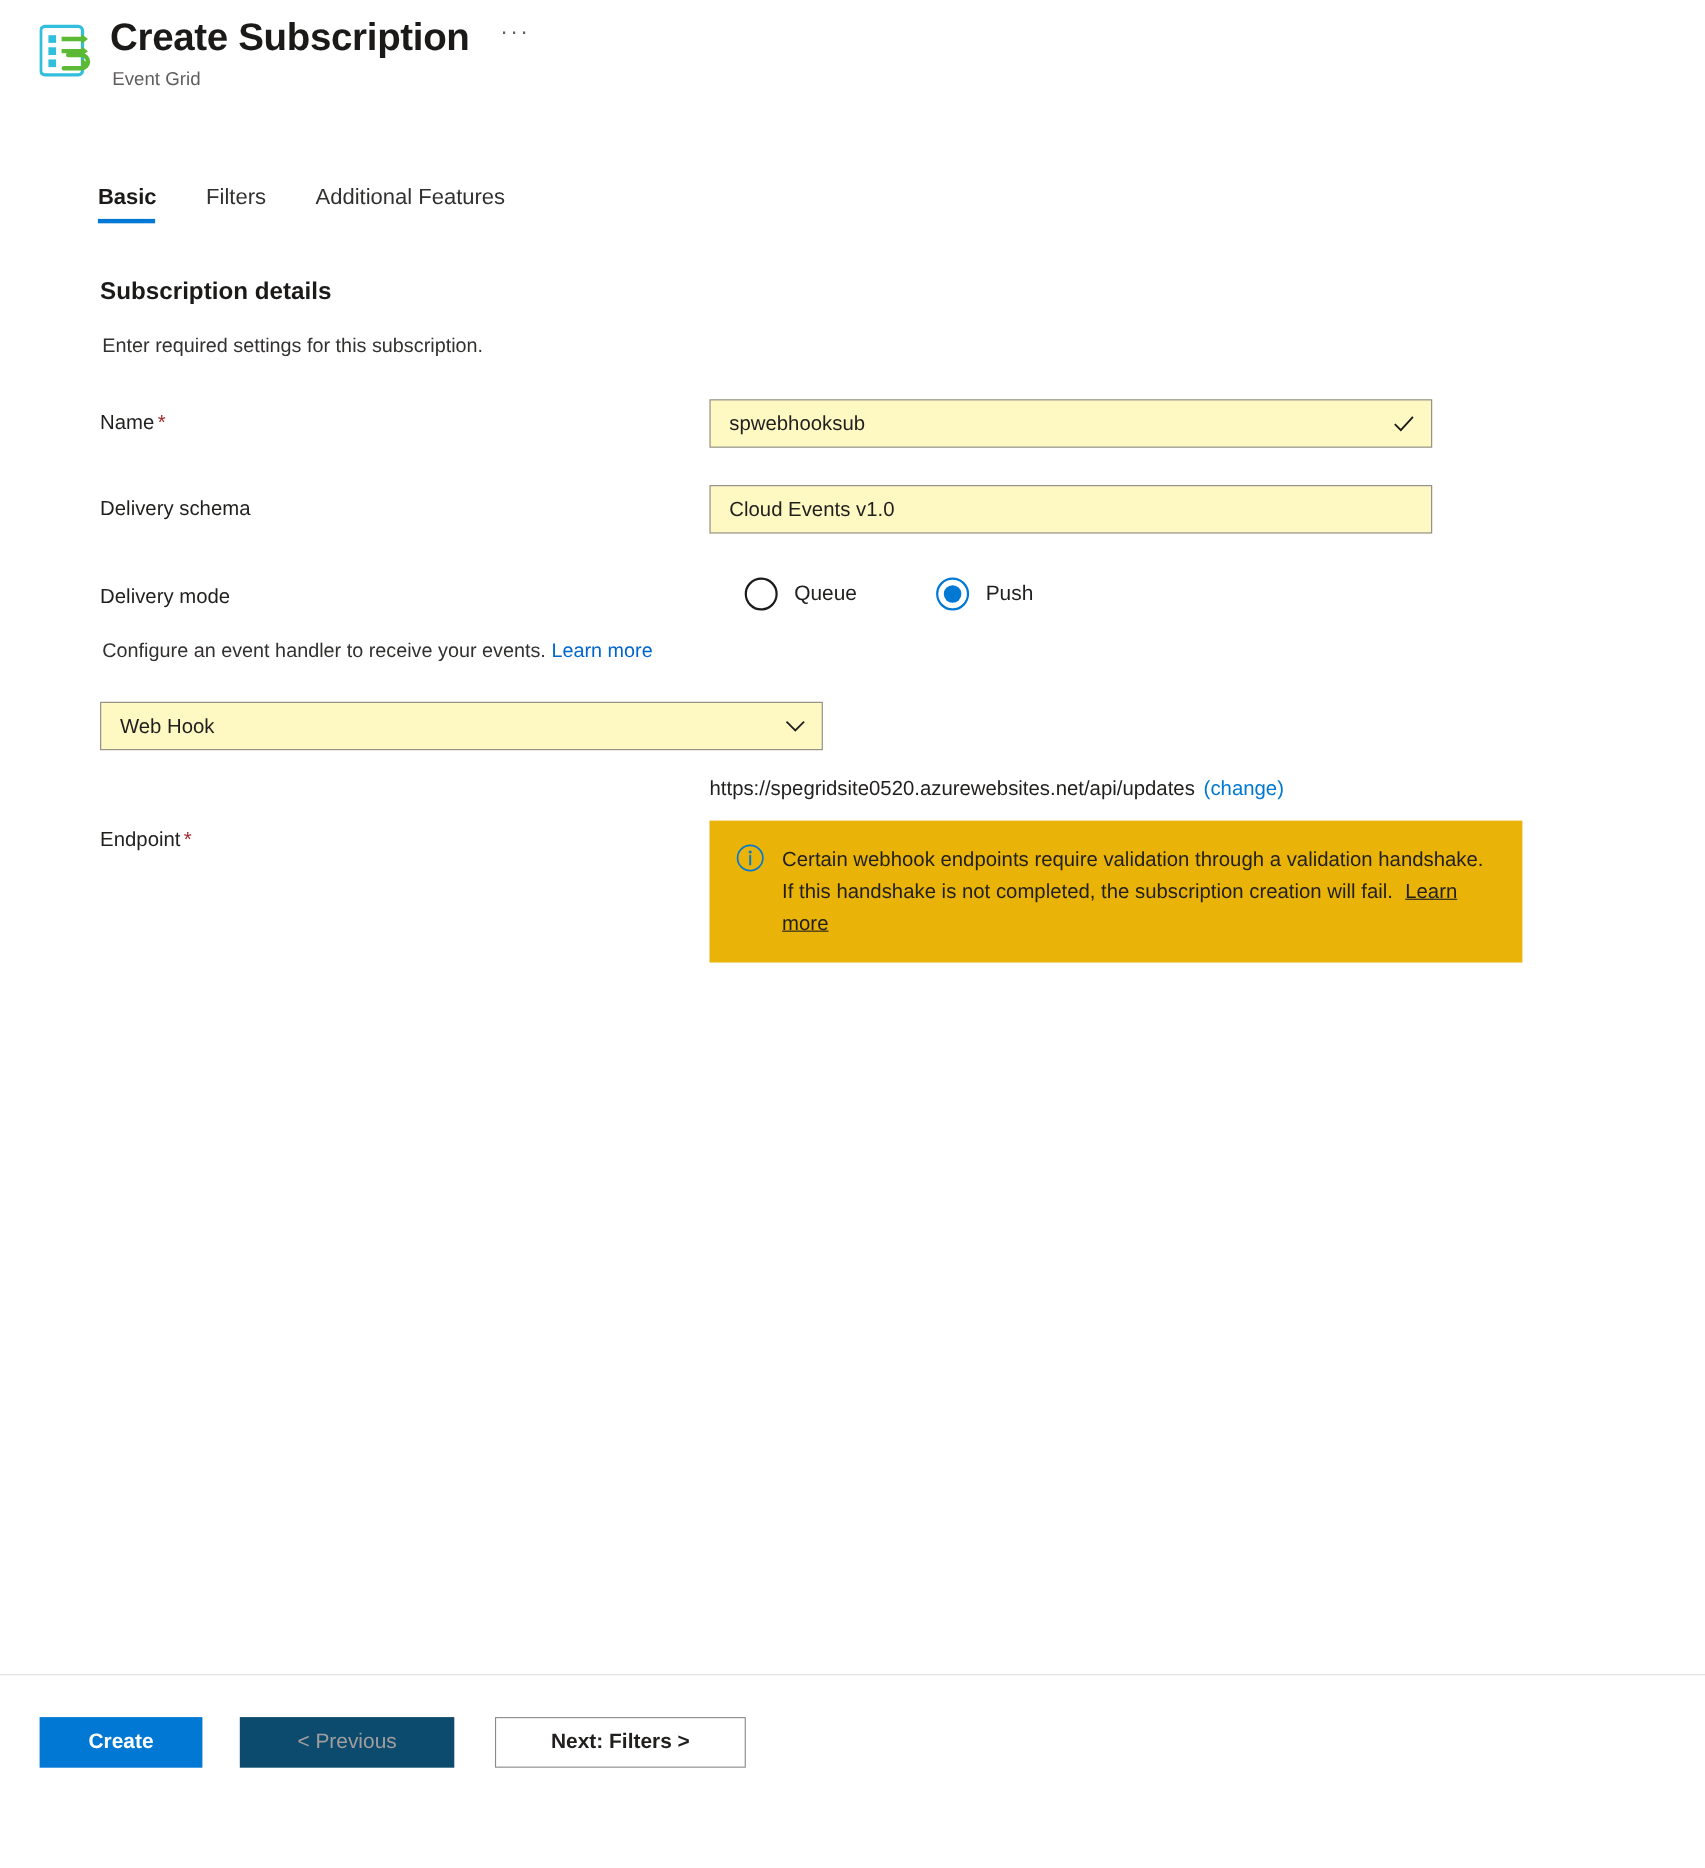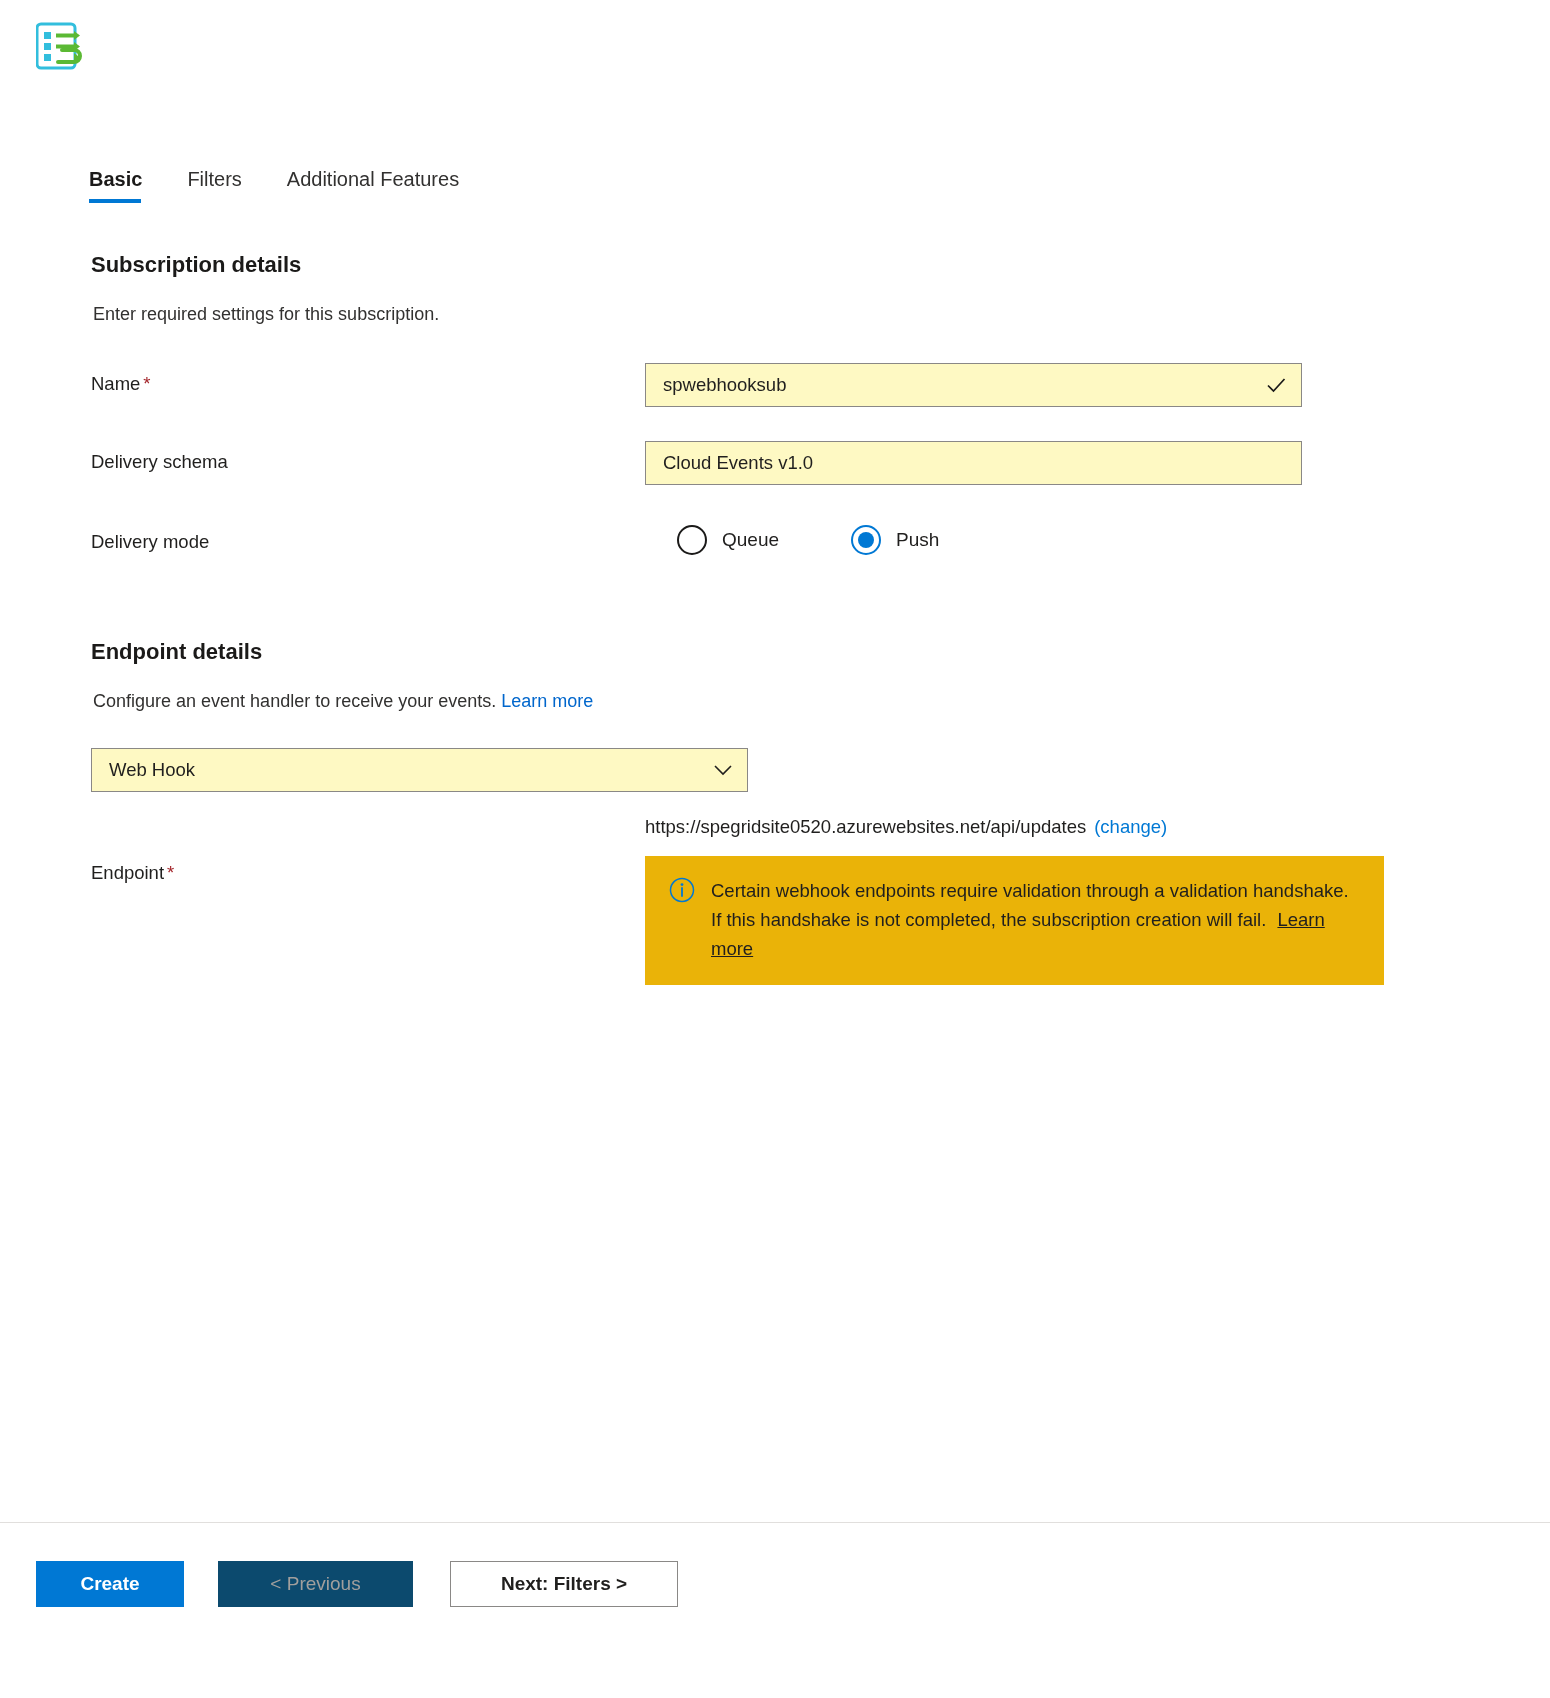--- a/index.html
+++ b/index.html
@@ -300,20 +300,27 @@
         <rect x="8" y="23" width="7" height="7" fill="#32bedd"></rect>
         <rect x="8" y="34" width="7" height="7" fill="#32bedd"></rect>
         <path d="M20 15.5 h20" stroke="#5bb934" stroke-width="4" fill="none"></path>
         <path d="M38 11 l6 4.5 l-6 4.5 z" fill="#5bb934"></path>
         <path d="M20 26.5 h20" stroke="#5bb934" stroke-width="4" fill="none"></path>
         <path d="M38 22 l6 4.5 l-6 4.5 z" fill="#5bb934"></path>
         <path d="M22 42 h16 a6 6 0 0 0 0 -12 h-12" stroke="#5bb934" stroke-width="4" fill="none" stroke-linecap="round"></path>
         <path d="M38 33 l6 4.5 l-6 4.5 z" fill="#5bb934"></path>
       </svg>
     </span>
+    <div class="title-block">
+      <div class="title-row">
+        <div class="page-title">Create Subscription</div>
+        <div class="ellipsis-btn">···</div>
+      </div>
+      <div class="subtitle">Event Grid</div>
+    </div>
   </div>
 </div>
 
 <div class="tabs">
   <div class="tab active">Basic</div>
   <div class="tab">Filters</div>
   <div class="tab">Additional Features</div>
 </div>
 
 <div class="form">
@@ -355,21 +362,20 @@
           <span class="radio-label">Queue</span>
         </div>
         <div class="radio-item">
           <span class="radio selected"></span>
           <span class="radio-label">Push</span>
         </div>
       </div>
     </div>
   </div>
 
-  <div class="section-title" style="margin-top:72px;">Endpoint details</div>
   <div class="section-desc">
     <span>Configure an event handler to receive your events.</span>
     <a href="#">Learn more</a>
   </div>
 
   <div class="row" style="margin-top:36px;">
     <div class="control">
       <div class="textbox">
         <span class="value">Web Hook</span>
         <span class="caret-icon">

